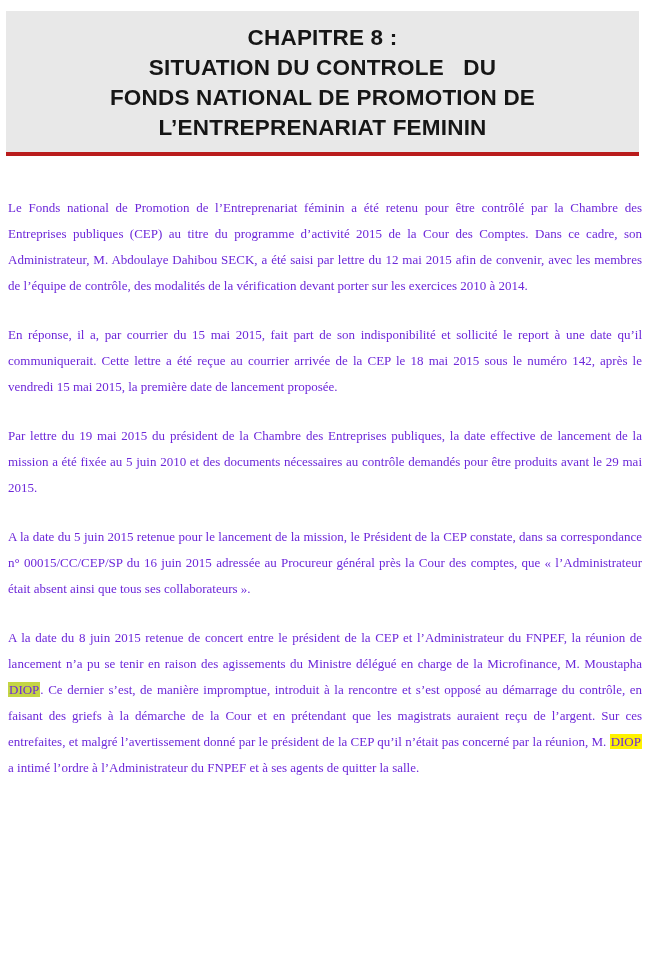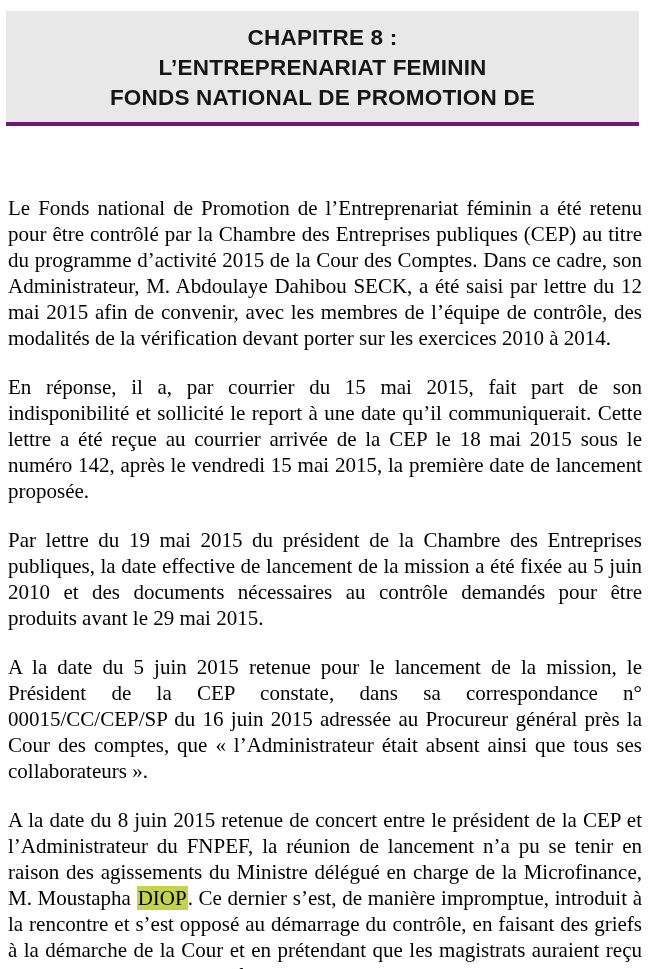--- a/index.html
+++ b/index.html
@@ -22,21 +22,21 @@
   }
 
   
   .chapter-header {
     position: absolute;
     left: 6px;
     top: 11px;
     width: 633px;
     box-sizing: border-box;
     background: #e8e8e8;
-    border-bottom: 4px solid #701a75;
+    border-bottom: 4px solid #b91c1c;
     padding: 12px 10px 9px 10px;
     text-align: center;
   }
   .chapter-header .hline {
     font-family: "Liberation Sans", "DejaVu Sans", sans-serif;
     font-weight: bold;
     font-size: 22.5px;
     line-height: 30px;
     letter-spacing: 0.2px;
     color: #161616;
@@ -46,46 +46,47 @@
   
   .body-text {
     position: absolute;
     left: 8px;
     top: 195px;
     width: 650px;
   }
   .para {
     text-align: justify;
     text-justify: inter-word;
-    font-size: 21px;
+    font-size: 13px;
     line-height: 26px;
     margin: 0 16px 23px 0;
-    color: #000000;
+    color: #6d28d9;
     hyphens: none;
   }
   .para:last-child { margin-bottom: 0; }
 
   .hl-green {
     background: #c4d544;
     padding: 0 1px;
   }
   .hl-yellow {
     background: #fff200;
     padding: 0 1px;
   }
 </style>
 </head>
 <body>
 
 <div class="page">
 
   <div class="chapter-header">
     <div class="hline">CHAPITRE 8 :</div>
+    <div class="hline">SITUATION DU CONTROLE   DU</div>
+    <div class="hline">FONDS NATIONAL DE PROMOTION DE</div>
     <div class="hline">L’ENTREPRENARIAT FEMININ</div>
-    <div class="hline">FONDS NATIONAL DE PROMOTION DE</div>
   </div>
 
   <div class="body-text">
 
     <p class="para">Le Fonds national de Promotion de l’Entreprenariat féminin a été retenu pour être contrôlé par la Chambre des Entreprises publiques (CEP) au titre du programme d’activité 2015 de la Cour des Comptes. Dans ce cadre, son Administrateur, M. Abdoulaye Dahibou SECK, a été saisi par lettre du 12 mai 2015 afin de convenir, avec les membres de l’équipe de contrôle, des modalités de la vérification devant porter sur les exercices 2010 à 2014.</p>
 
     <p class="para">En réponse, il a, par courrier du 15 mai 2015, fait part de son indisponibilité et sollicité le report à une date qu’il communiquerait. Cette lettre a été reçue au courrier arrivée de la CEP le 18 mai 2015 sous le numéro 142, après le vendredi 15 mai 2015, la première date de lancement proposée.</p>
 
     <p class="para">Par lettre du 19 mai 2015 du président de la Chambre des Entreprises publiques, la date effective de lancement de la mission a été fixée au 5 juin 2010 et des documents nécessaires au contrôle demandés pour être produits avant le 29 mai 2015.</p>
 

